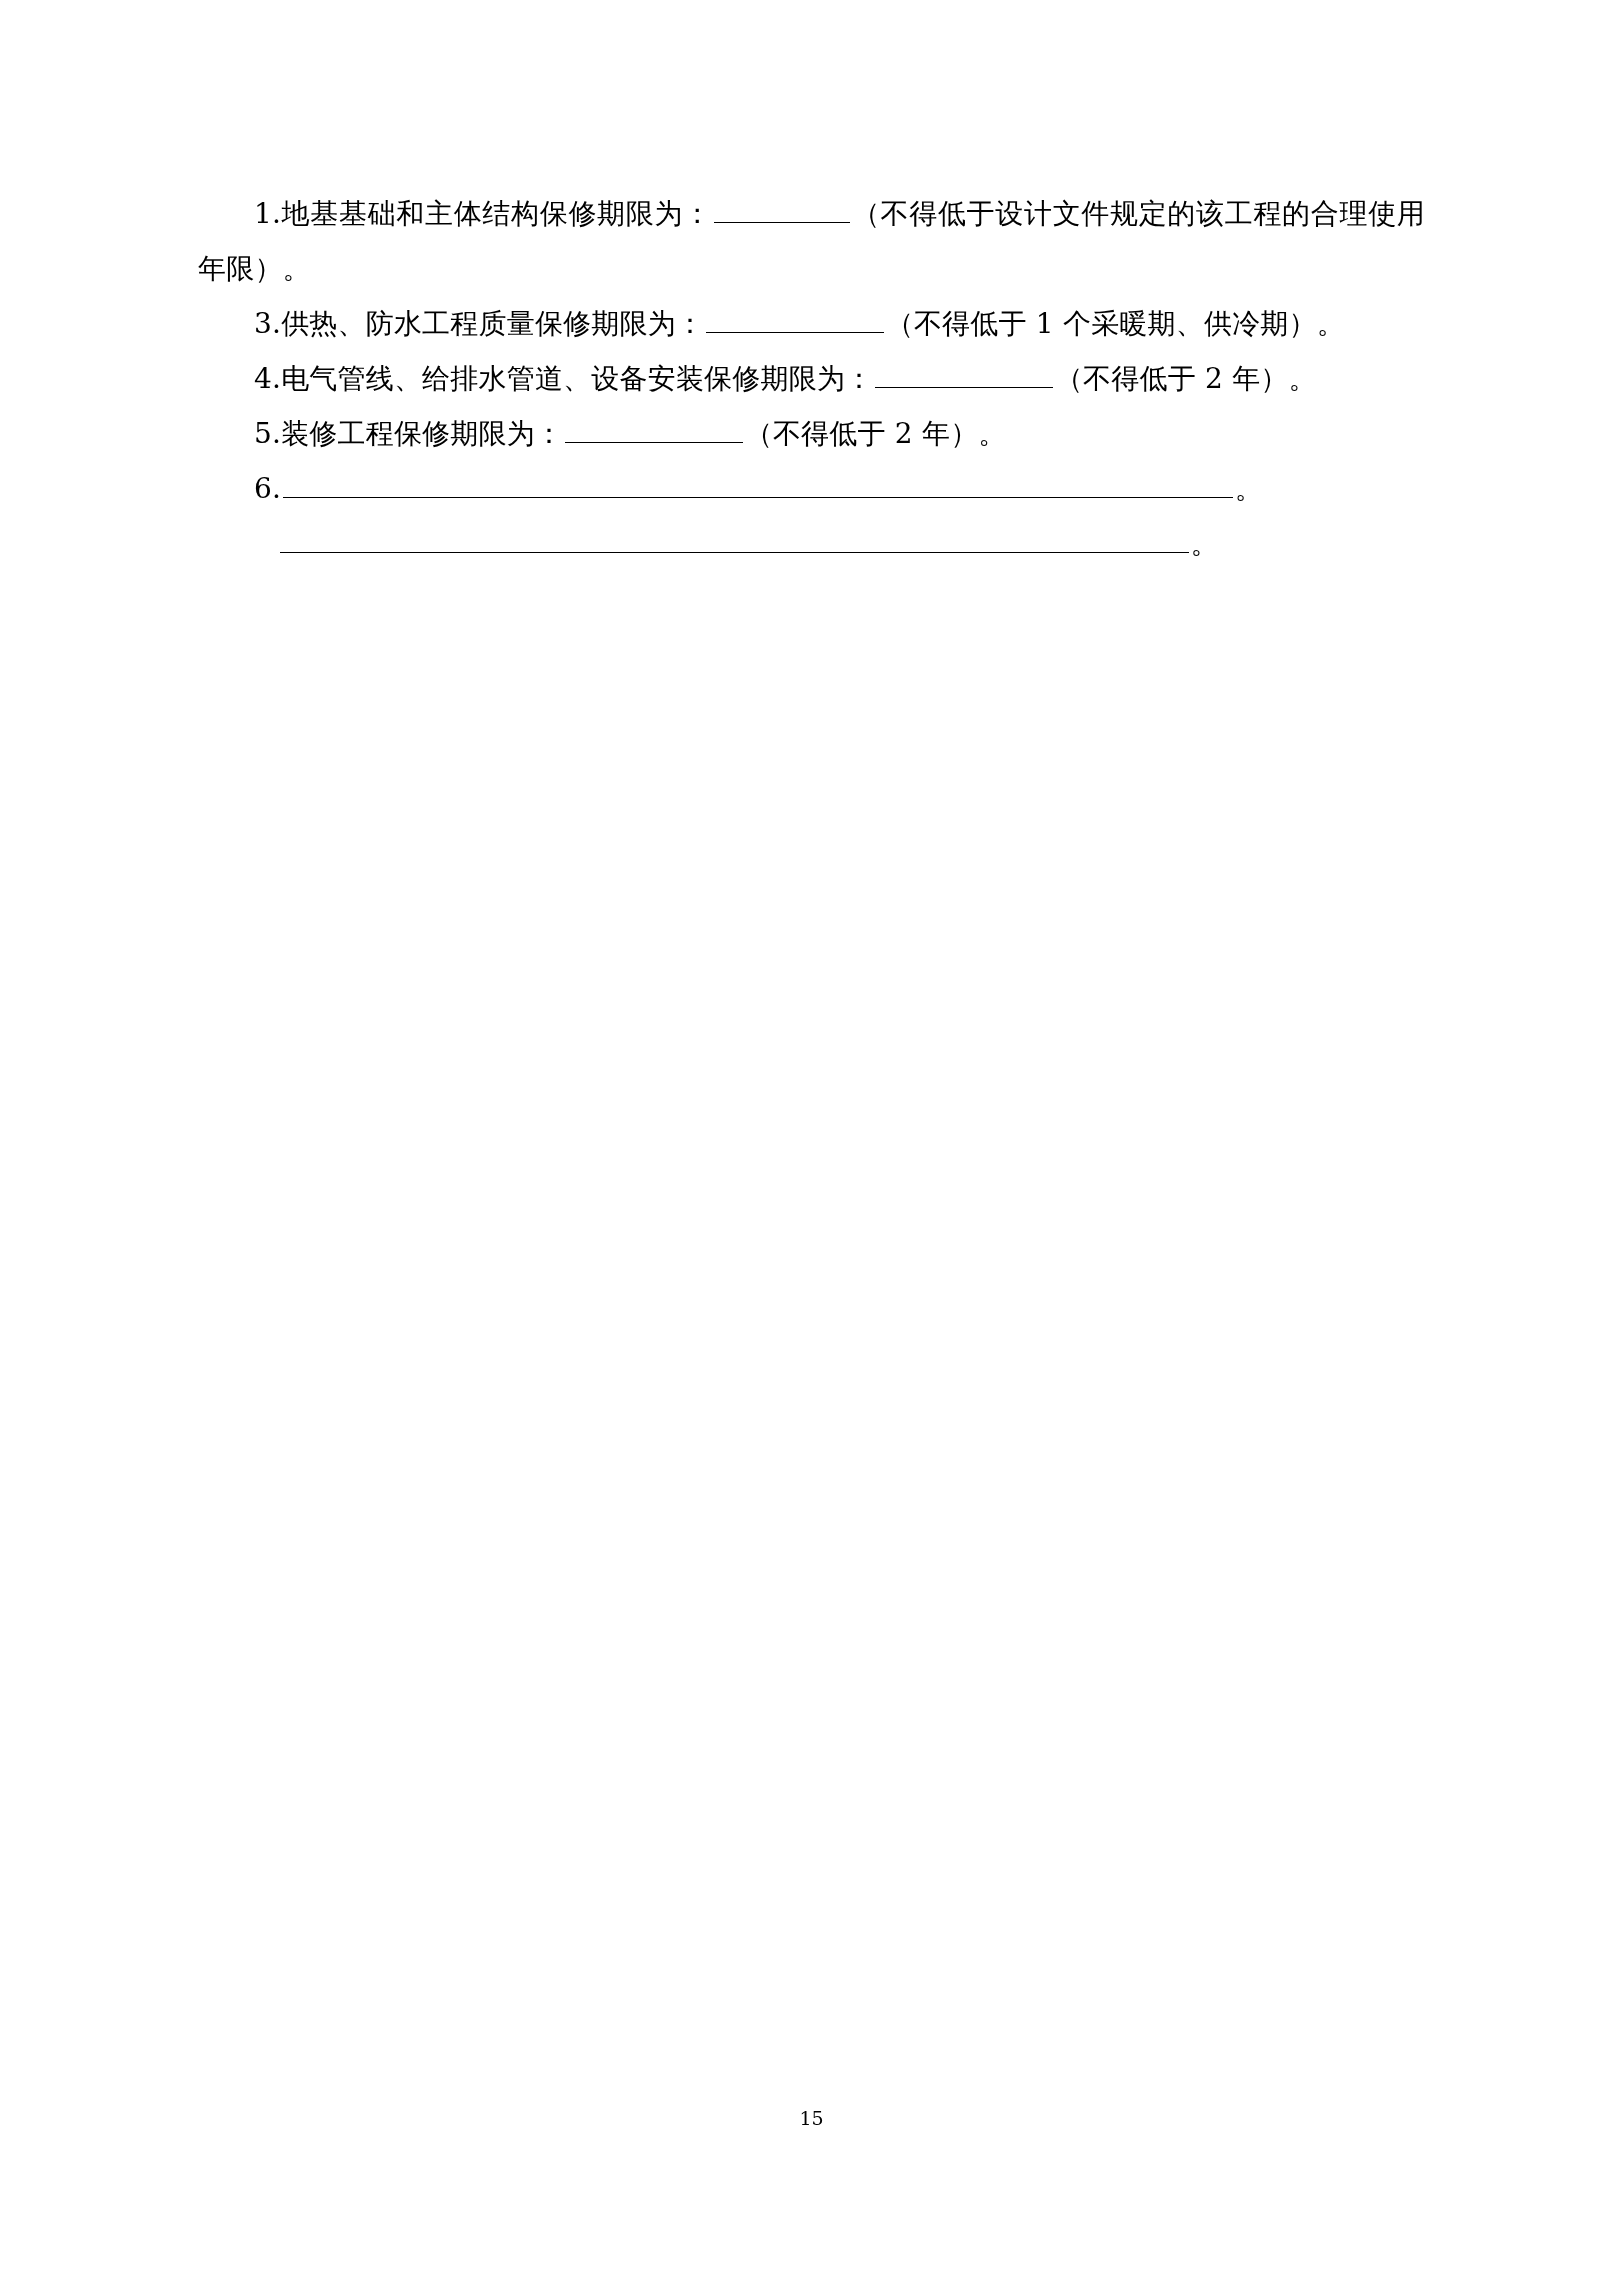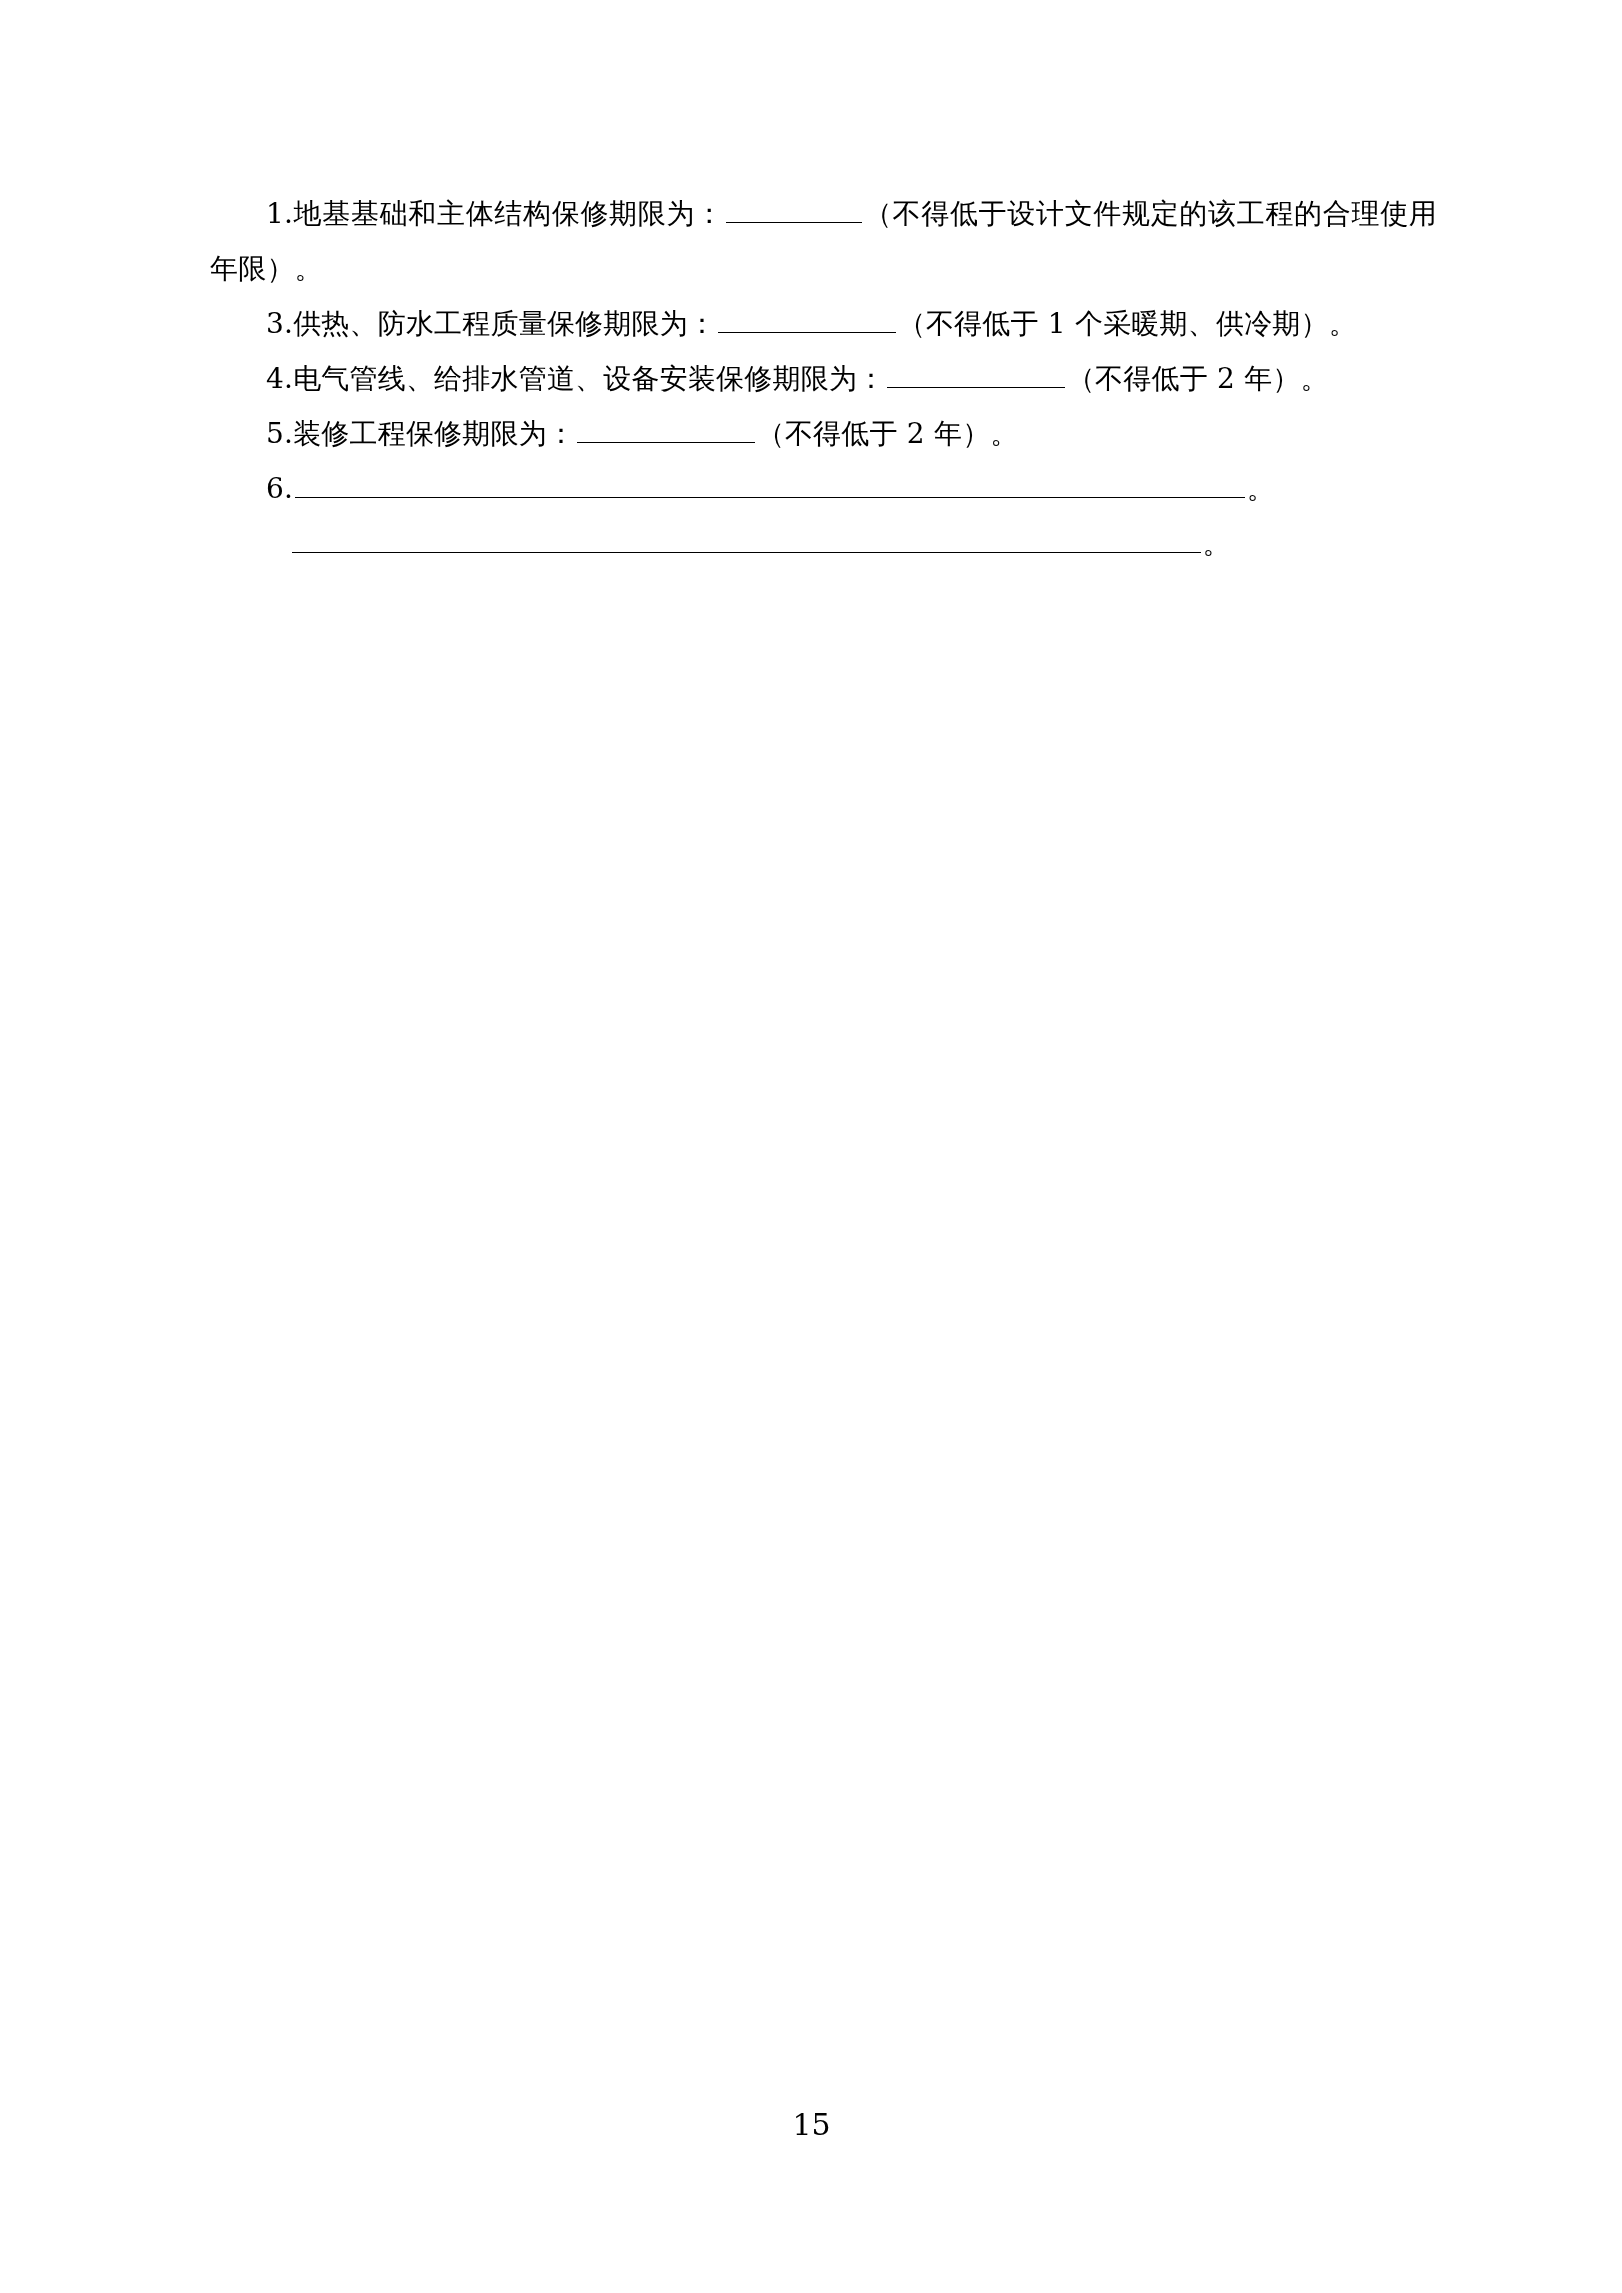--- a/index.html
+++ b/index.html
@@ -20,21 +20,20 @@
     top: 0; left: 0;
     width: 1623px;
     height: 2294px;
     background: #fff;
   }
   .content {
     position: absolute;
     left: 198px;
     top: 186px;
     width: 1227px;
-    margin-left: 12px;
   }
   .para {
     font-size: 28px;
     line-height: 55px;
     text-align: justify;
     text-justify: inter-ideograph;
     letter-spacing: 0.2px;
     margin: 0;
     white-space: normal;
   }
@@ -63,21 +62,21 @@
   }
   .lastline {
     text-indent: 80px;
   }
   .footer {
     position: absolute;
     left: 0;
     top: 2107px;
     width: 1623px;
     text-align: center;
-    font-size: 30px;
+    font-size: 19px;
     font-family: "DejaVu Serif", "Liberation Serif", serif;
   }
 </style>
 </head>
 <body>
 
 <div class="page">
 
   <div class="content">
 

